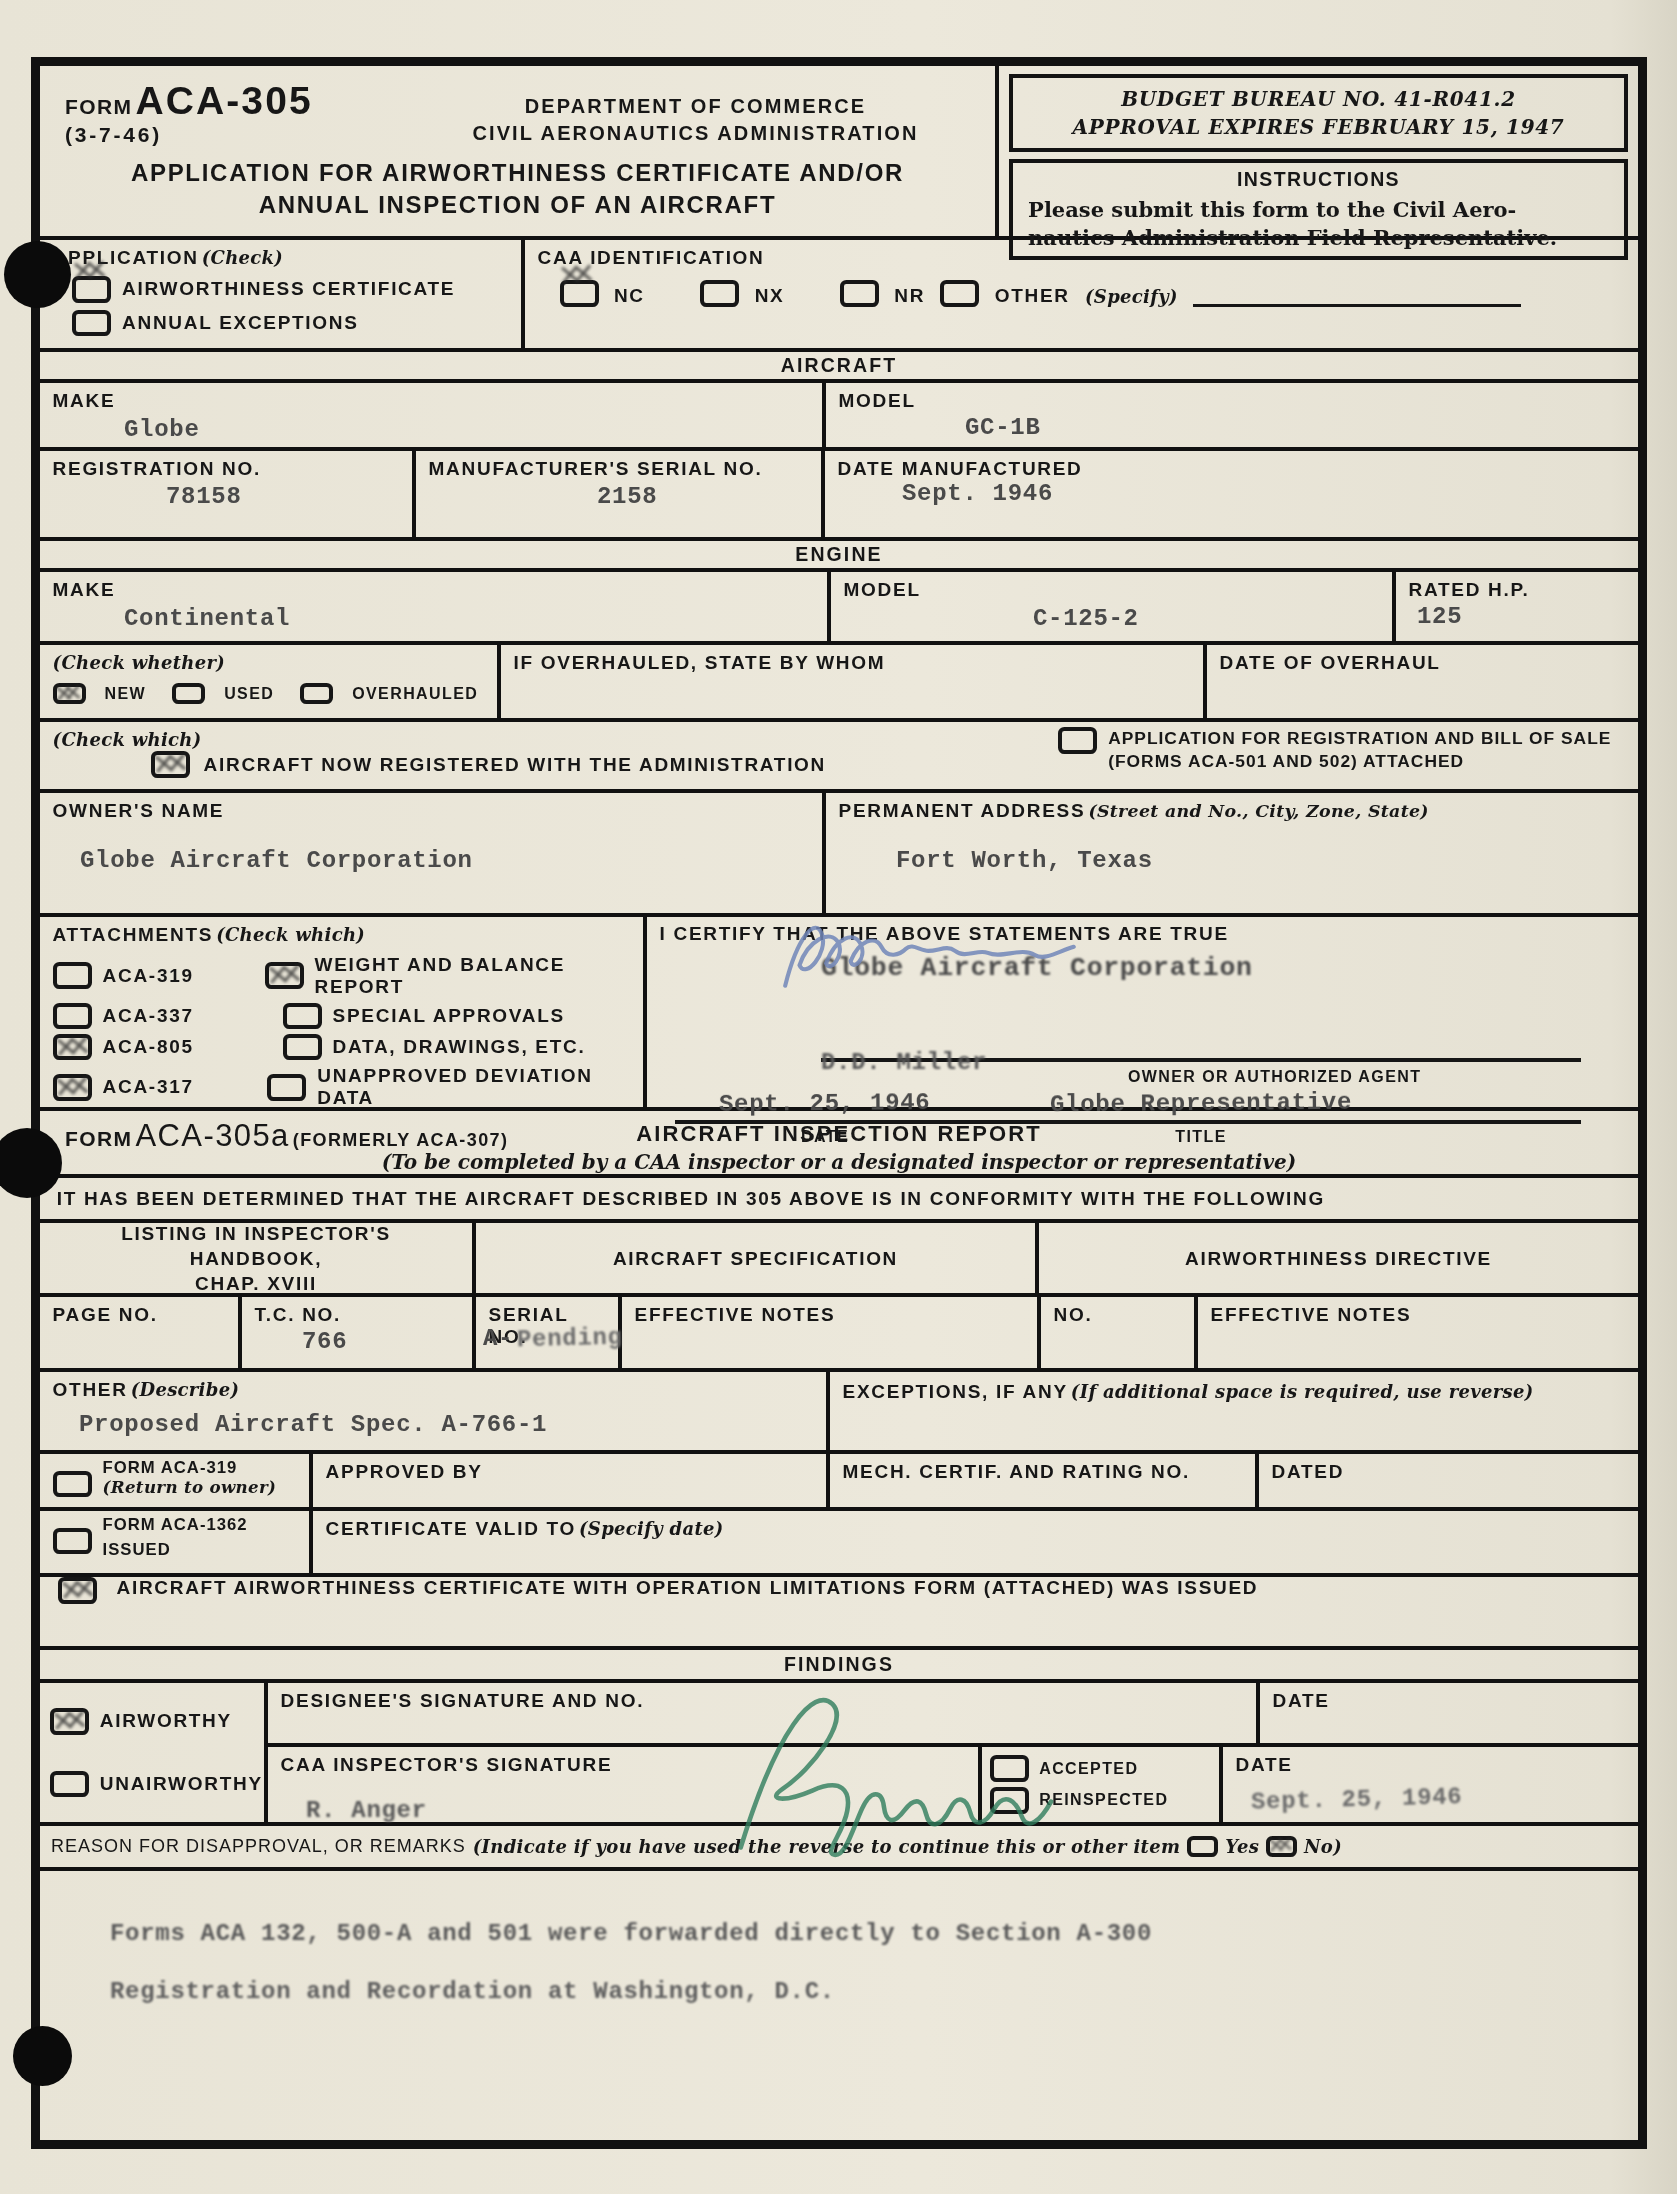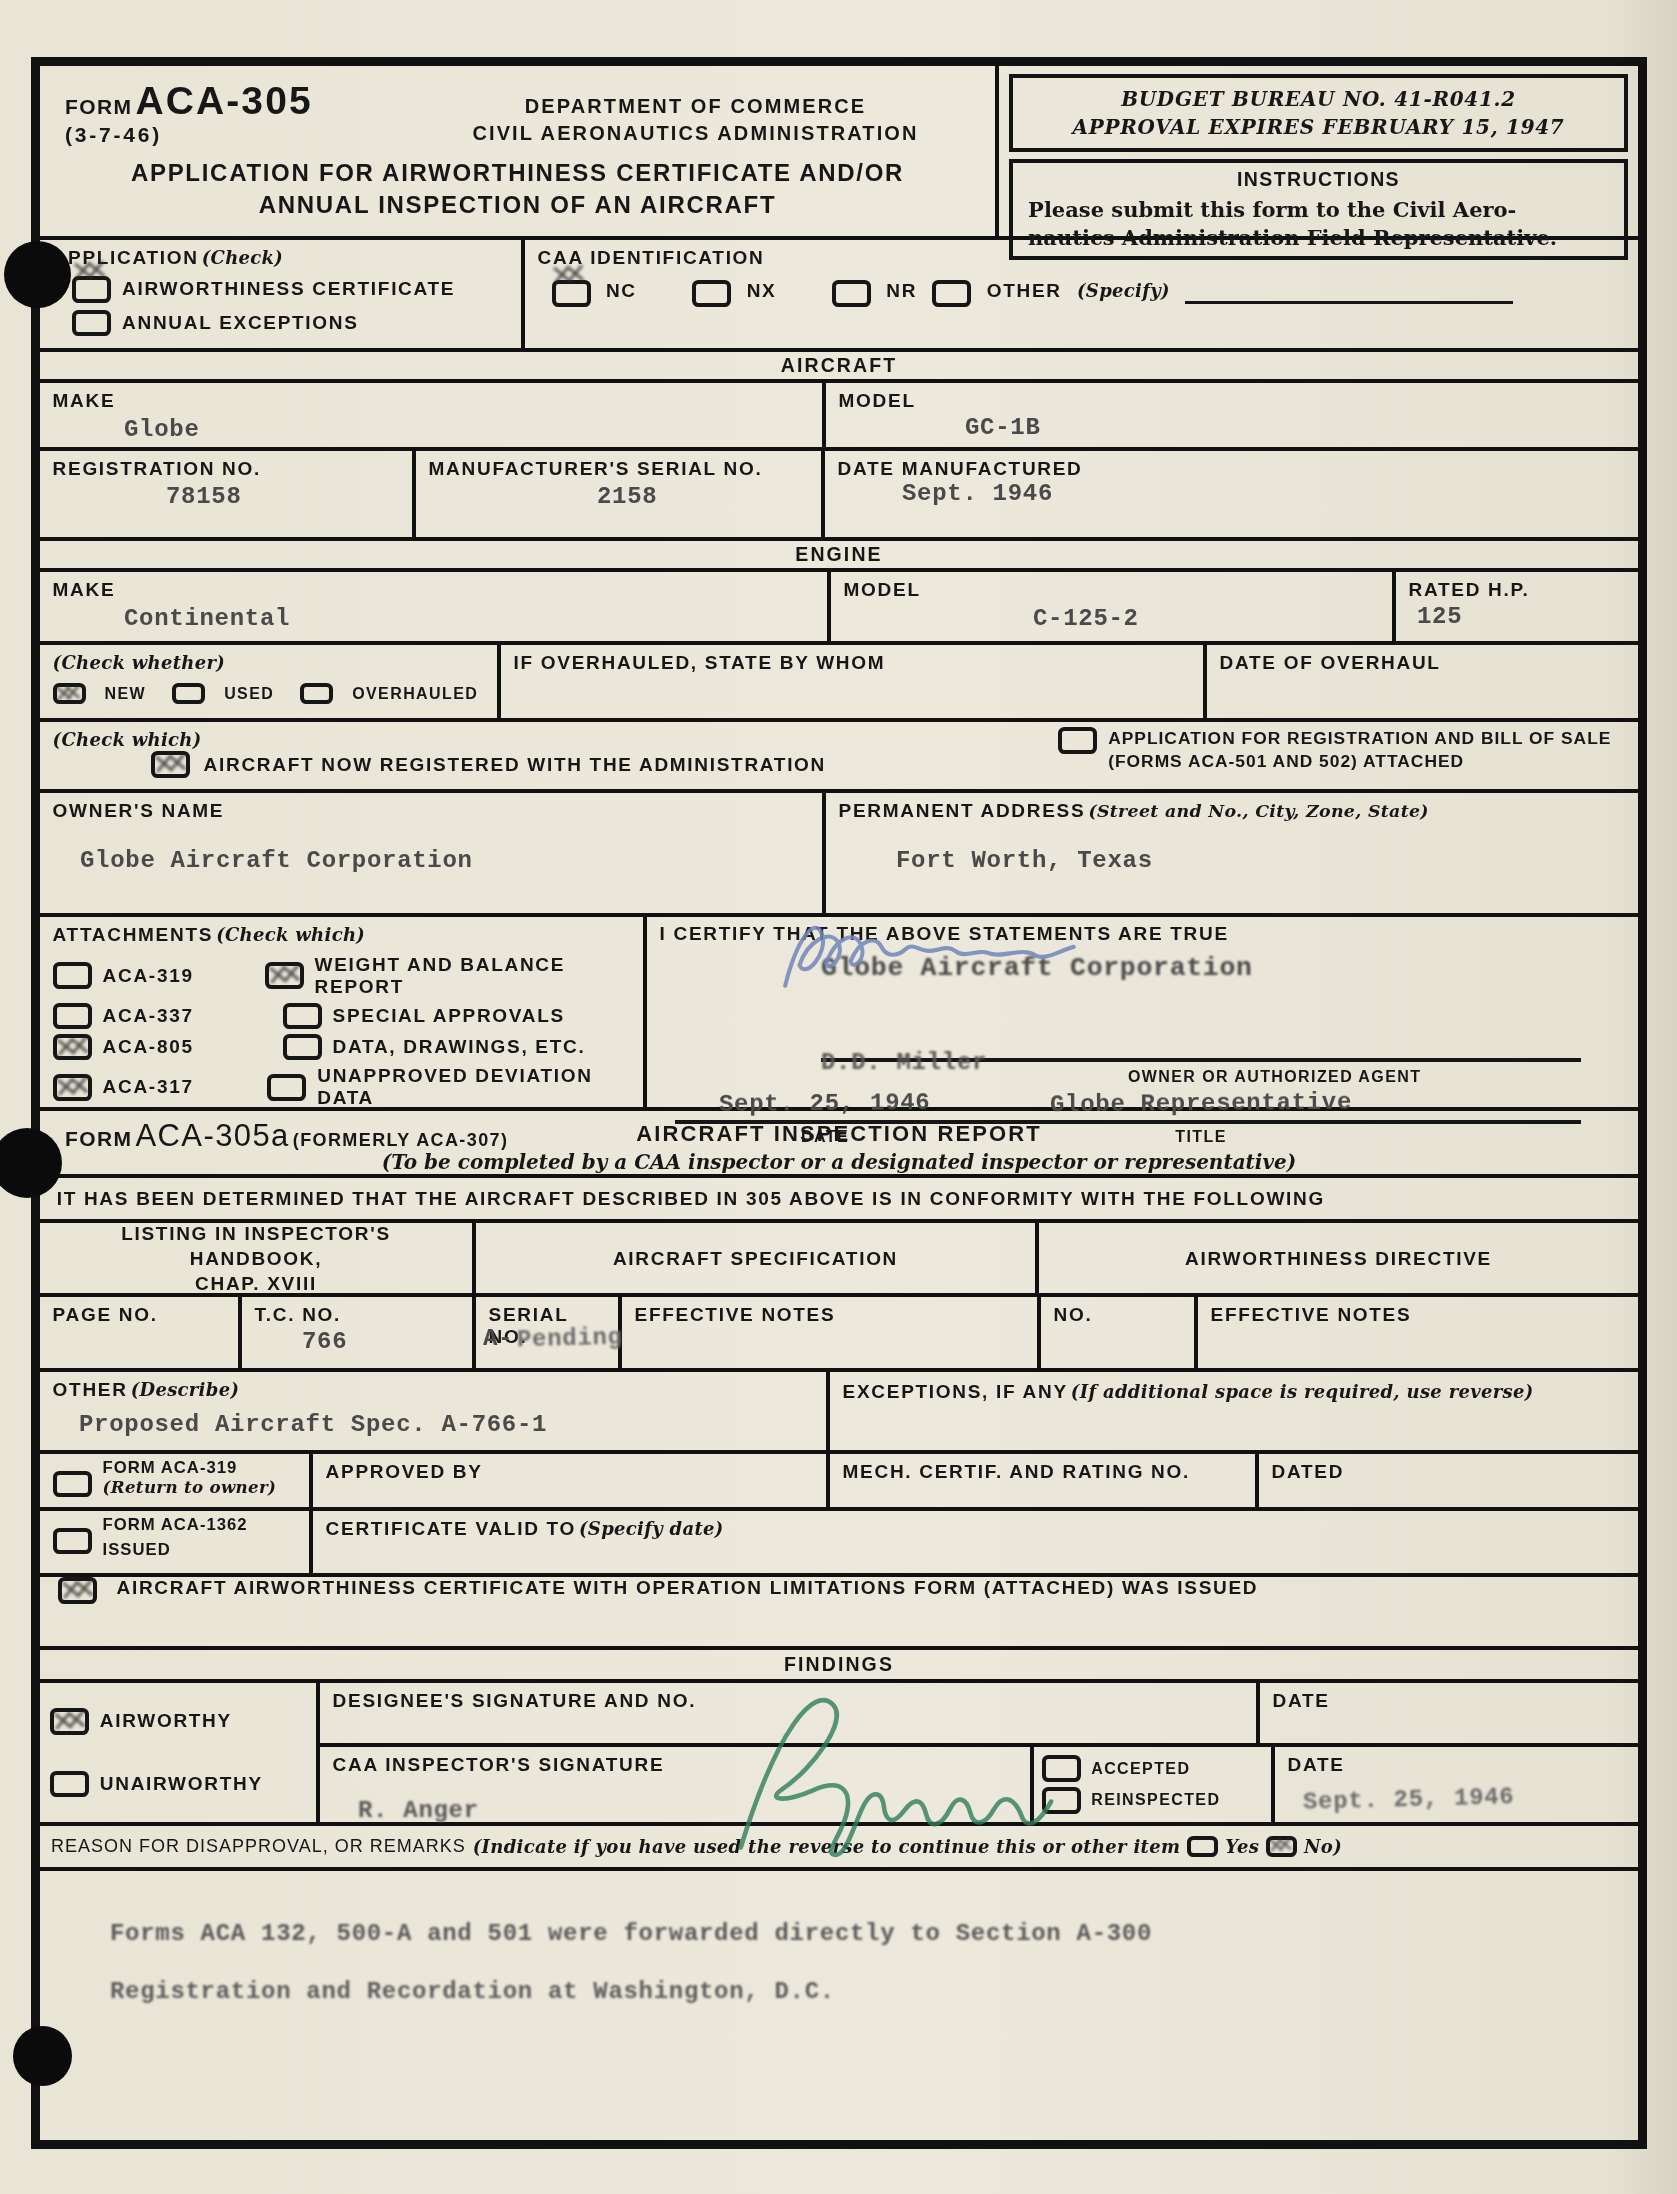--- a/index.html
+++ b/index.html
@@ -47,21 +47,21 @@
   .budget-box{border:4.9px solid #131313;text-align:center;padding:7px 4.2px;font-family:"DejaVu Serif",serif;
       font-style:italic;font-weight:700;font-size:20px;letter-spacing:0.7px;line-height:28px}
   .instructions-box{border:4.9px solid #131313;flex:1;padding:4.2px 15.3px}
   .instr-title{text-align:center;font-weight:700;font-size:19.5px;letter-spacing:1.4px;margin-bottom:5.6px}
   .instr-body{font-family:"DejaVu Serif",serif;font-weight:700;font-size:21px;line-height:28px}
   
   .r-app{height:112px}
   .app-cell{width:485px;display:flex;flex-direction:column;gap:7px}
   .app-cell .cb-line{margin-left:19.5px}
   .caa-cell{flex:1;display:flex;flex-direction:column;gap:11px}
-  .caa-opts{display:flex;align-items:flex-start;gap:15.3px;margin-left:14px}
+  .caa-opts{display:flex;align-items:flex-end;gap:15.3px;margin-left:22px}
   .caa-opts .gap{width:25px}
   
   .r-band{height:31px}
   .r-air1{height:68px}.r-air2{height:90px}
   .r-eng1{height:73px}.r-eng2{height:77px}
   .val-ind{position:absolute;left:84px;top:33px}
   .val-ind2{position:absolute;left:139px;top:31px}
   .c-flex{flex:1 1 auto}
   .w-model{width:812px}.w-reg{width:376px}.w-ser{width:409px}
   .w-emodel{width:565px}.w-hp{width:242px}
@@ -121,21 +121,21 @@
   .r-1362{height:66px}
   .w-a1{width:273px}.w-a2{width:517px}.w-a3{width:429px}
   .a1{display:flex;align-items:flex-start;gap:11px;padding-top:4.2px}
   .a1 .cb{margin-top:12.6px}
   .a1-txt{font-weight:700;font-size:16.7px;letter-spacing:1px;line-height:19.5px}
   .a1-txt .note{font-size:16.7px}
   .r-ci{height:73px;align-items:flex-start;padding-left:18px;gap:19.5px}
   
   .r-fband{height:33px}
   .r-ftable{height:143px;padding:0}
-  .fleft{width:280px;display:flex;flex-direction:column;justify-content:space-around;padding:7px 9.8px;border-right:4.2px solid #111}
+  .fleft{width:228px;display:flex;flex-direction:column;justify-content:space-around;padding:7px 9.8px;border-right:4.2px solid #111}
   .fright{flex:1;display:flex;flex-direction:column}
   .frowA{display:flex;border-bottom:4.2px solid #111;height:64px}
   .frowB{display:flex;flex:1}
   .w-desig{flex:1}.w-fdate{width:378px}.w-insp{width:714px}.w-acc{width:241px}
   .acc-cell{display:flex;flex-direction:column;justify-content:space-around;padding:5.6px 8.4px}
   .acc-cell .cb-line{gap:9.8px}
   .insp-typed{position:absolute;left:38px;top:50px}
   .fdate-stamp{position:absolute;left:28px;top:39px}
   
   .r-reason{height:45px;align-items:center;padding-left:11px;gap:7px;flex-wrap:nowrap;white-space:nowrap}

